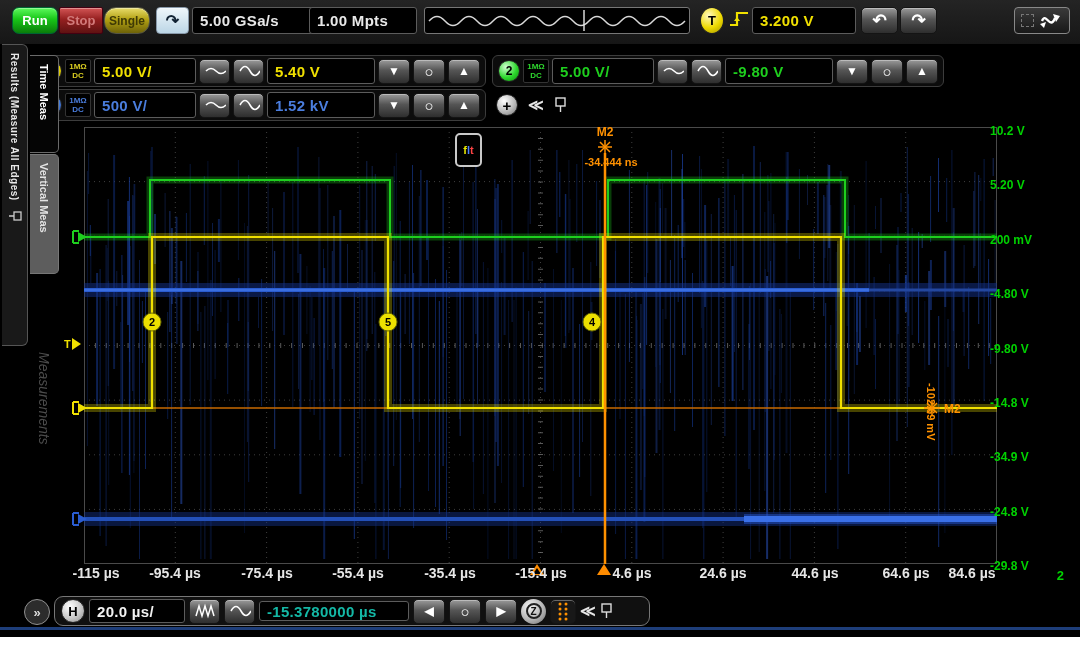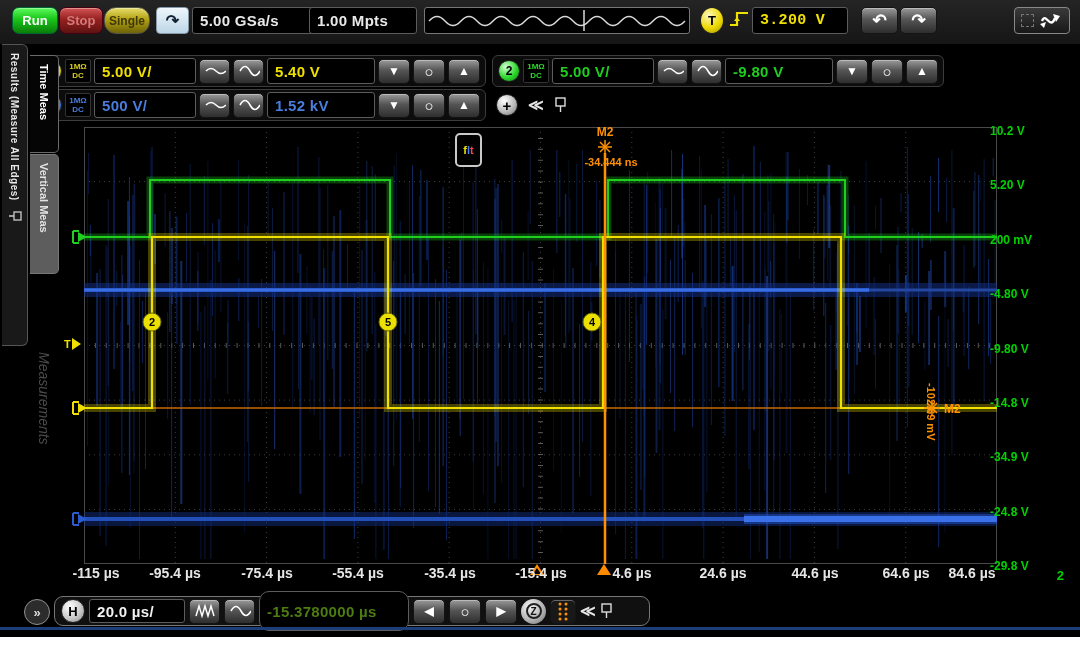--- a/index.html
+++ b/index.html
@@ -13,30 +13,30 @@
   .field { background:#000; border:1px solid #5c5c5c; border-radius:3px; display:flex; align-items:center;
            padding:0 7px; font-weight:bold; font-size:15px; letter-spacing:.3px; }
   .circle-badge { border-radius:50%; display:flex; align-items:center; justify-content:center;
                   font-weight:bold; color:#000; border:1px solid #222; }
   .vtext { writing-mode:vertical-rl; }
 
   
   #toolbar { position:absolute; left:0; top:0; width:1080px; height:44px; background:linear-gradient(#242424,#161616); }
   #toolbar > * { position:absolute; top:7px; height:27px; }
   .run-btn    { left:12px;  width:46px; background:linear-gradient(#5dfa5d,#18c518 45%,#0a7d0a); color:#fff; border-radius:7px; border:1px solid #063; font-size:13px; }
-  .stop-btn   { left:59px;  width:44px; background:linear-gradient(#d35555,#952020 45%,#5f1212); color:#d27a7a; border-radius:7px; border:1px solid #401; font-size:13px; }
+  .stop-btn   { left:59px;  width:44px; background:linear-gradient(#d35555,#952020 45%,#5f1212); color:#d27a7a; border-radius:2px; border:1px solid #401; font-size:13px; }
   .single-btn { left:104px; width:46px; background:linear-gradient(#e8dc6a,#b3a214 45%,#6e6208); color:#3f3a05; border-radius:12px; border:1px solid #554; font-size:12px; }
   .gesture-btn{ left:156px; width:33px; background:linear-gradient(#eef6fb,#bcd6e6); color:#123; border-radius:4px; border:1px solid #89a; font-size:16px; }
   .srate-field{ left:192px; width:128px; color:#e8e8e8; height:27px; }
   .mpts-field { left:309px; width:108px; color:#e8e8e8; height:27px; }
   .wf-preview { left:424px; width:266px; background:#000; border:1px solid #777; border-radius:3px; }
   .t-circle   { left:700px; top:8px; width:24px; height:24px; font-size:13px;
                 background:radial-gradient(circle at 35% 30%, #fff9c0, #eed900 55%, #a29400); }
   .edge-glyph { left:728px; top:8px; width:22px; height:24px; }
-  .tlevel-field{ left:752px; width:96px; color:#f0e000; height:27px;font-family:Liberation Mono, monospace; }
+  .tlevel-field{ left:752px; width:104px; color:#f0e000; height:27px; }
   .undo-btn { left:861px; width:37px; font-size:17px; }
   .redo-btn { left:900px; width:37px; font-size:17px; }
   .scope-icon-btn { left:1014px; width:56px; height:30px; top:5px; background:linear-gradient(#3a3a3a,#181818);
                     border:1px solid #888; border-radius:4px; display:flex; align-items:center; justify-content:space-evenly; }
   .dashed-sq { width:13px; height:13px; border:1px dashed #777; }
 
   
   .chan-row { position:absolute; display:flex; gap:6px; height:32px; }
   .chan-group { display:flex; align-items:center; gap:3px; height:32px; padding:4px 5px;
                 border:1px solid #3c3c3c; border-radius:6px; background:#0c0c0c;justify-content:center; }
@@ -86,21 +86,21 @@
   .tmark { position:absolute; left:64px; top:338px; display:flex; align-items:center; gap:1px;
            color:#f0e000; font-size:11px; font-weight:bold; }
   .tmark .tri-r { width:0; height:0; border-top:6px solid transparent; border-bottom:6px solid transparent; border-left:9px solid #f0e000; }
 
   
   #bottombar { position:absolute; left:0; top:594px; width:1080px; height:33px; }
   .hgroup { position:absolute; left:54px; top:2px; width:596px; height:30px; border:1px solid #777;
             border-radius:9px; background:#101010; display:flex; align-items:center; gap:4px; padding:0 6px; }
   .h-circle { width:24px; height:24px; font-size:13px; background:radial-gradient(circle at 35% 30%, #fff, #c9c9c9 55%, #8a8a8a); }
   .tb-field { width:96px; height:24px; color:#f2f2f2; }
-  .delay-field { width:150px; height:40px; color:#4d7c0f;border-radius:10px; }
+  .delay-field { width:150px; height:20px; color:#14b8a6; }
   .z-circle { width:25px; height:25px; border-radius:50%; background:radial-gradient(circle at 35% 30%, #f4f4f4, #b5b5b5 55%, #6f6f6f); display:flex; align-items:center; justify-content:center; }
   .dots-btn { width:26px; height:25px; background:#181818; }
   .blue-line { position:absolute; left:0; top:627px; width:1080px; height:3px; background:#1e3e7a; }
 </style>
 </head>
 <body>
 
 <div class="screen">
 
   <div id="toolbar">

